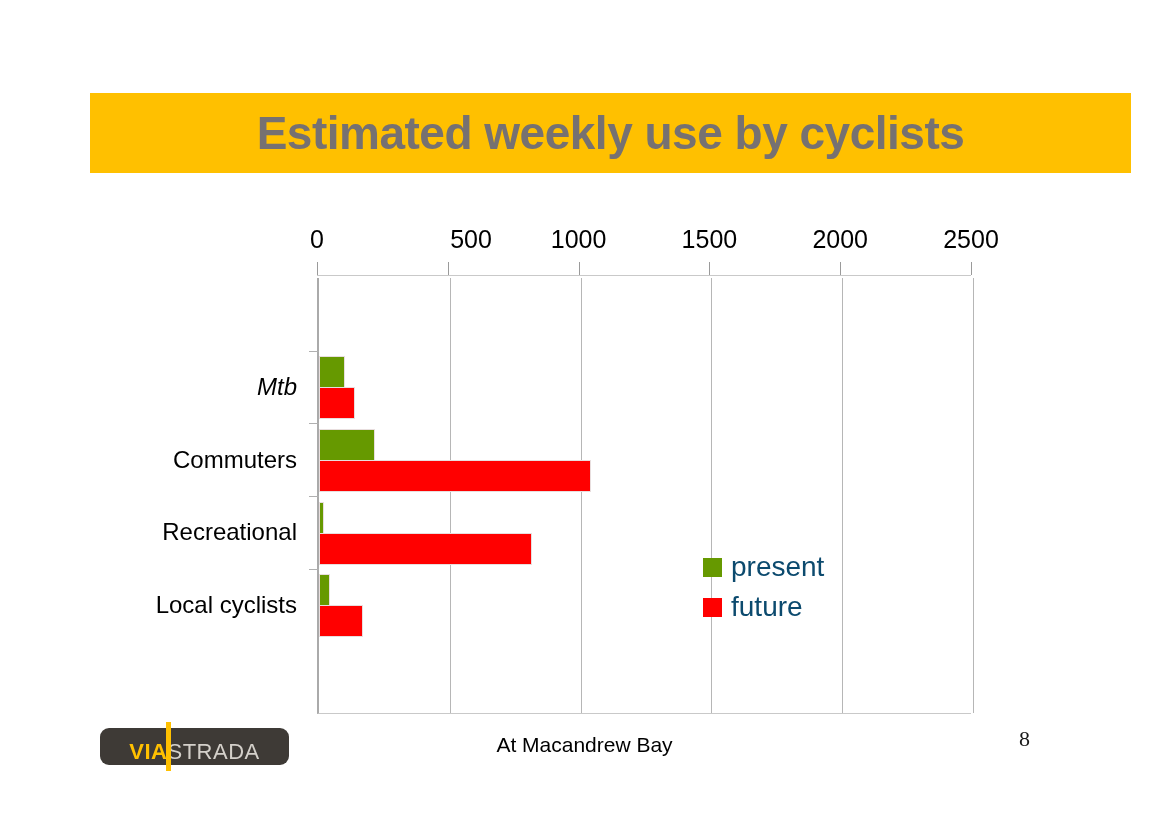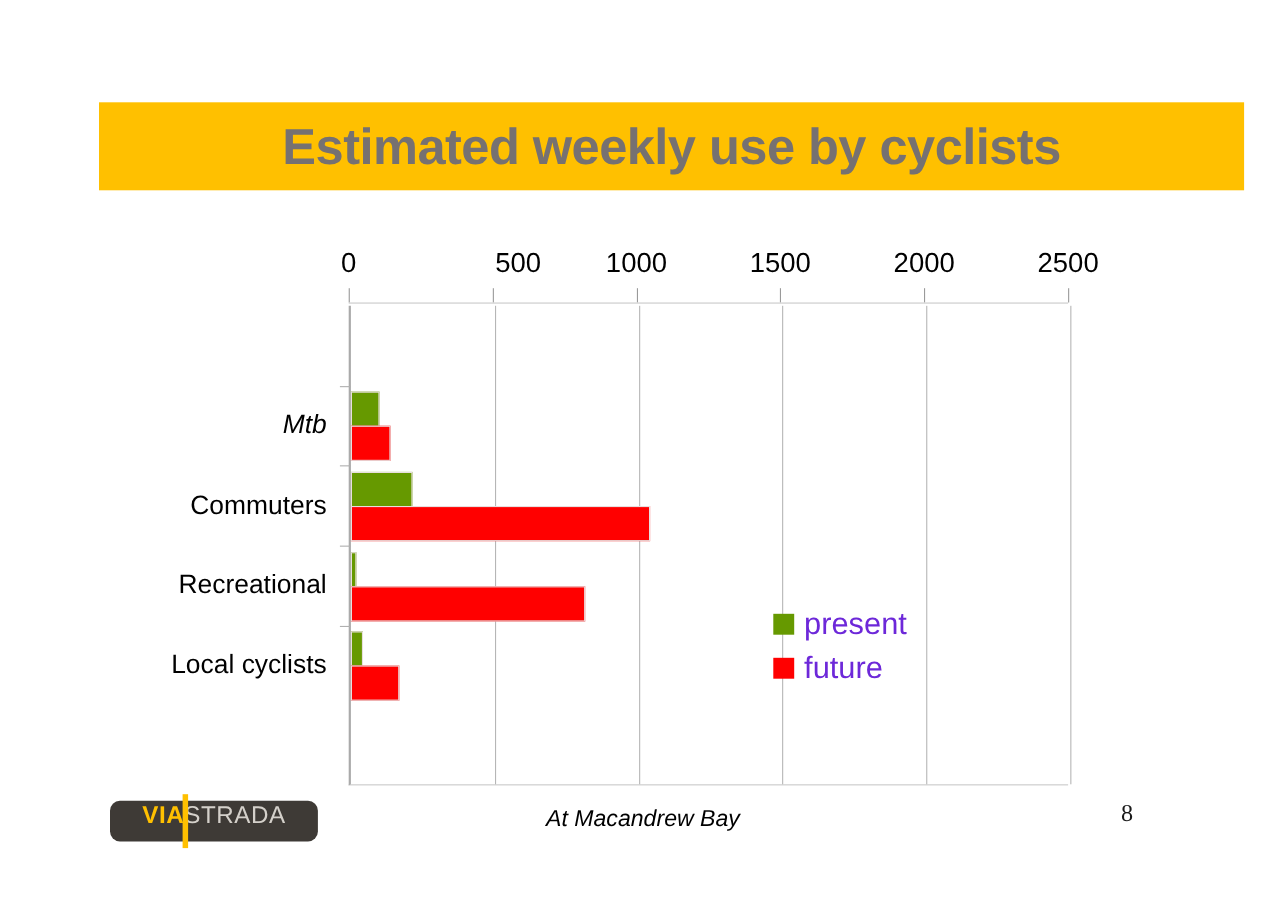--- a/index.html
+++ b/index.html
@@ -154,45 +154,44 @@
     height: 40px;
   }
   .legend-swatch {
     width: 19px;
     height: 19px;
     margin-right: 9px;
     flex: 0 0 auto;
   }
   .legend-label {
     font-size: 28px;
-    color: #6d28d9;
+    color: #0c4a6e;
     white-space: nowrap;
   }
 
   
   #caption {
     position: absolute;
     left: 0;
     top: 733px;
     width: 1169px;
     text-align: center;
     font-size: 21px;
     color: #000000;
-    font-style: italic;
   }
   #logo {
     position: absolute;
     left: 100px;
     top: 728px;
     width: 189px;
     height: 37px;
     background: #3E3A36;
     border-radius: 9px;
     display: flex;
-    align-items: flex-start;
+    align-items: flex-end;
     justify-content: center;
     position: absolute;
   }
   #logo-text {
     font-size: 22px;
     font-weight: bold;
     letter-spacing: 0.5px;
     white-space: nowrap;
   }
   .logo-via { color: #FFC000; }

